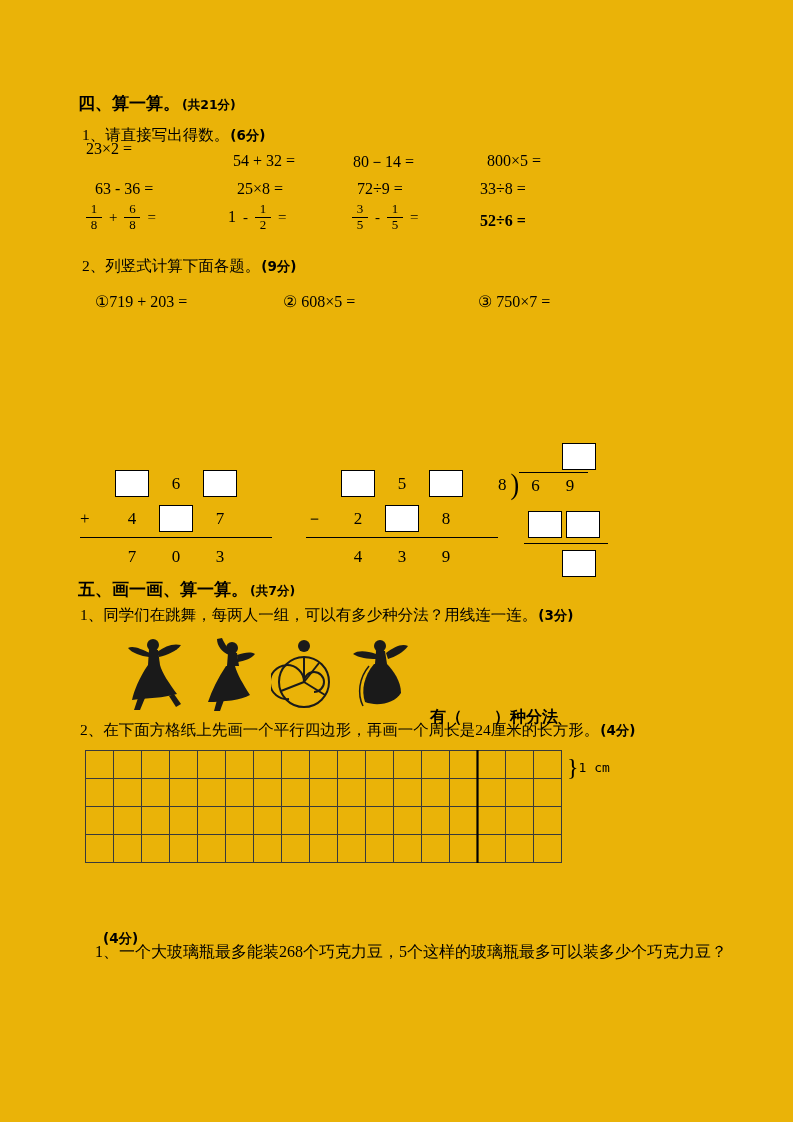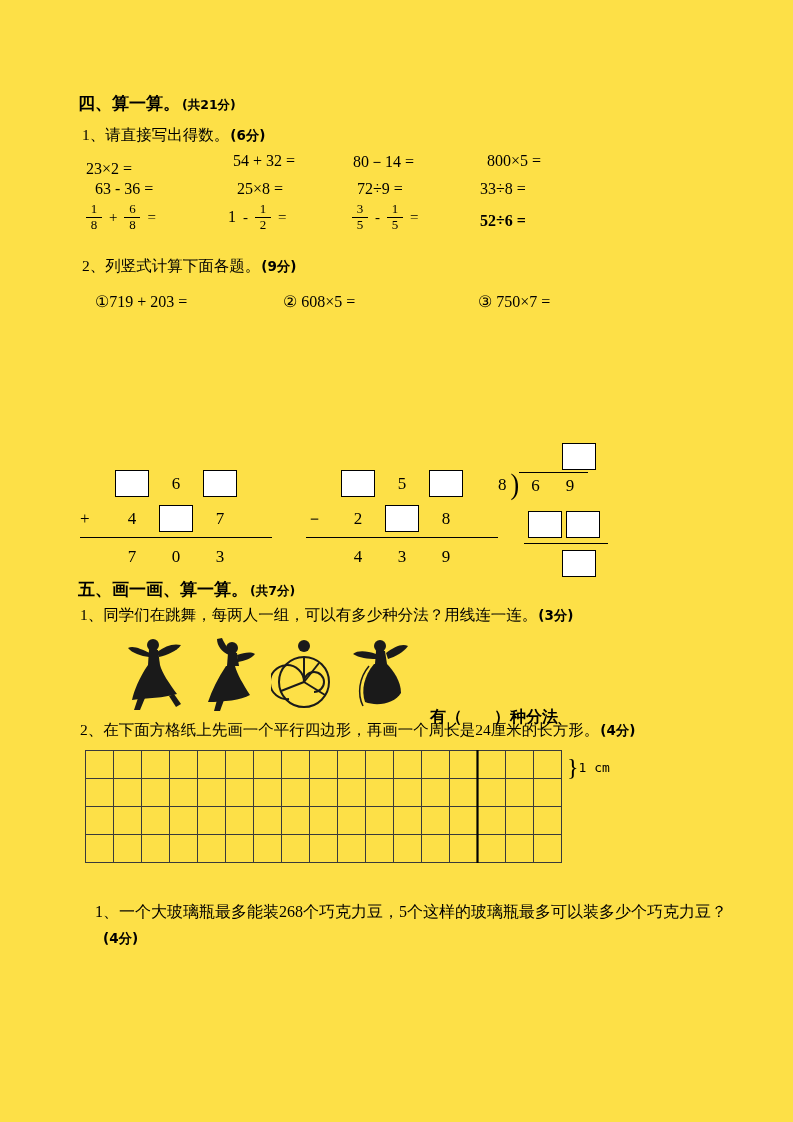--- a/index.html
+++ b/index.html
@@ -1,19 +1,19 @@
 <!DOCTYPE html>
 <html><head>
 <meta charset="utf-8">
 <style>
   * { margin:0; padding:0; box-sizing:border-box; }
   html,body { background:#ffffff; }
   .page {
     position:relative; width:793px; height:1122px; margin:0 auto;
-    background:#fde047; color:#000;
+    background:#eab308; color:#000;
     font-family:"Liberation Serif","DejaVu Serif",serif;
     overflow:hidden;
   }
   .abs { position:absolute; }
 
   
   .sec-t { font-family:"DejaVu Sans","Liberation Sans",sans-serif; font-weight:bold; font-size:17px; }
   .sec-s { font-family:"DejaVu Sans","Liberation Sans",sans-serif; font-weight:600; font-size:12.5px; margin-left:2px; }
   .qlabel { font-size:15.5px; white-space:nowrap; }
   .qscore { font-family:"DejaVu Sans","Liberation Sans",sans-serif; font-weight:bold; font-size:13.5px; margin-left:1px; }
@@ -55,36 +55,36 @@
   .dancer { display:inline-block; }
 
   
   .answer { font-family:"DejaVu Sans","Liberation Sans",sans-serif; font-weight:bold; font-size:16px;margin-top:16px; }
 
   
   .cm-note { display:flex; align-items:center; height:30px; }
   .cm-brace { font-size:24px; line-height:28px; }
   .cm-label { font-family:"DejaVu Sans Mono","Liberation Mono",monospace; font-size:13px; }
 
-  .prob-text { font-size:16px; white-space:nowrap; }
+  .prob-text { font-size:16px; white-space:nowrap;margin-top:40px; }
 </style>
 </head>
 <body>
 
 <div class="page">
 
   <div class="abs" style="left:78px;top:92px">
     <span class="sec-t">四、算一算。</span><span class="sec-s">(共21分)</span>
   </div>
 
   <div class="abs qlabel" style="left:82px;top:125px">
     <span>1、请直接写出得数。</span><span class="qscore">(6分)</span>
   </div>
 
-  <span class="abs expr" style="left:86px;top:160px">23×2 =</span>
+  <span class="abs expr" style="left:86px;top:140px">23×2 =</span>
   <span class="abs expr" style="left:233px;top:152px">54 + 32 =</span>
   <span class="abs expr" style="left:353px;top:152px">80－14 =</span>
   <span class="abs expr" style="left:487px;top:152px">800×5 =</span>
 
   <span class="abs expr" style="left:95px;top:180px">63 - 36 =</span>
   <span class="abs expr" style="left:237px;top:180px">25×8 =</span>
   <span class="abs expr" style="left:357px;top:180px">72÷9 =</span>
   <span class="abs expr" style="left:480px;top:180px">33÷8 =</span>
 
   <span class="abs frow" style="left:86px;top:202px">

